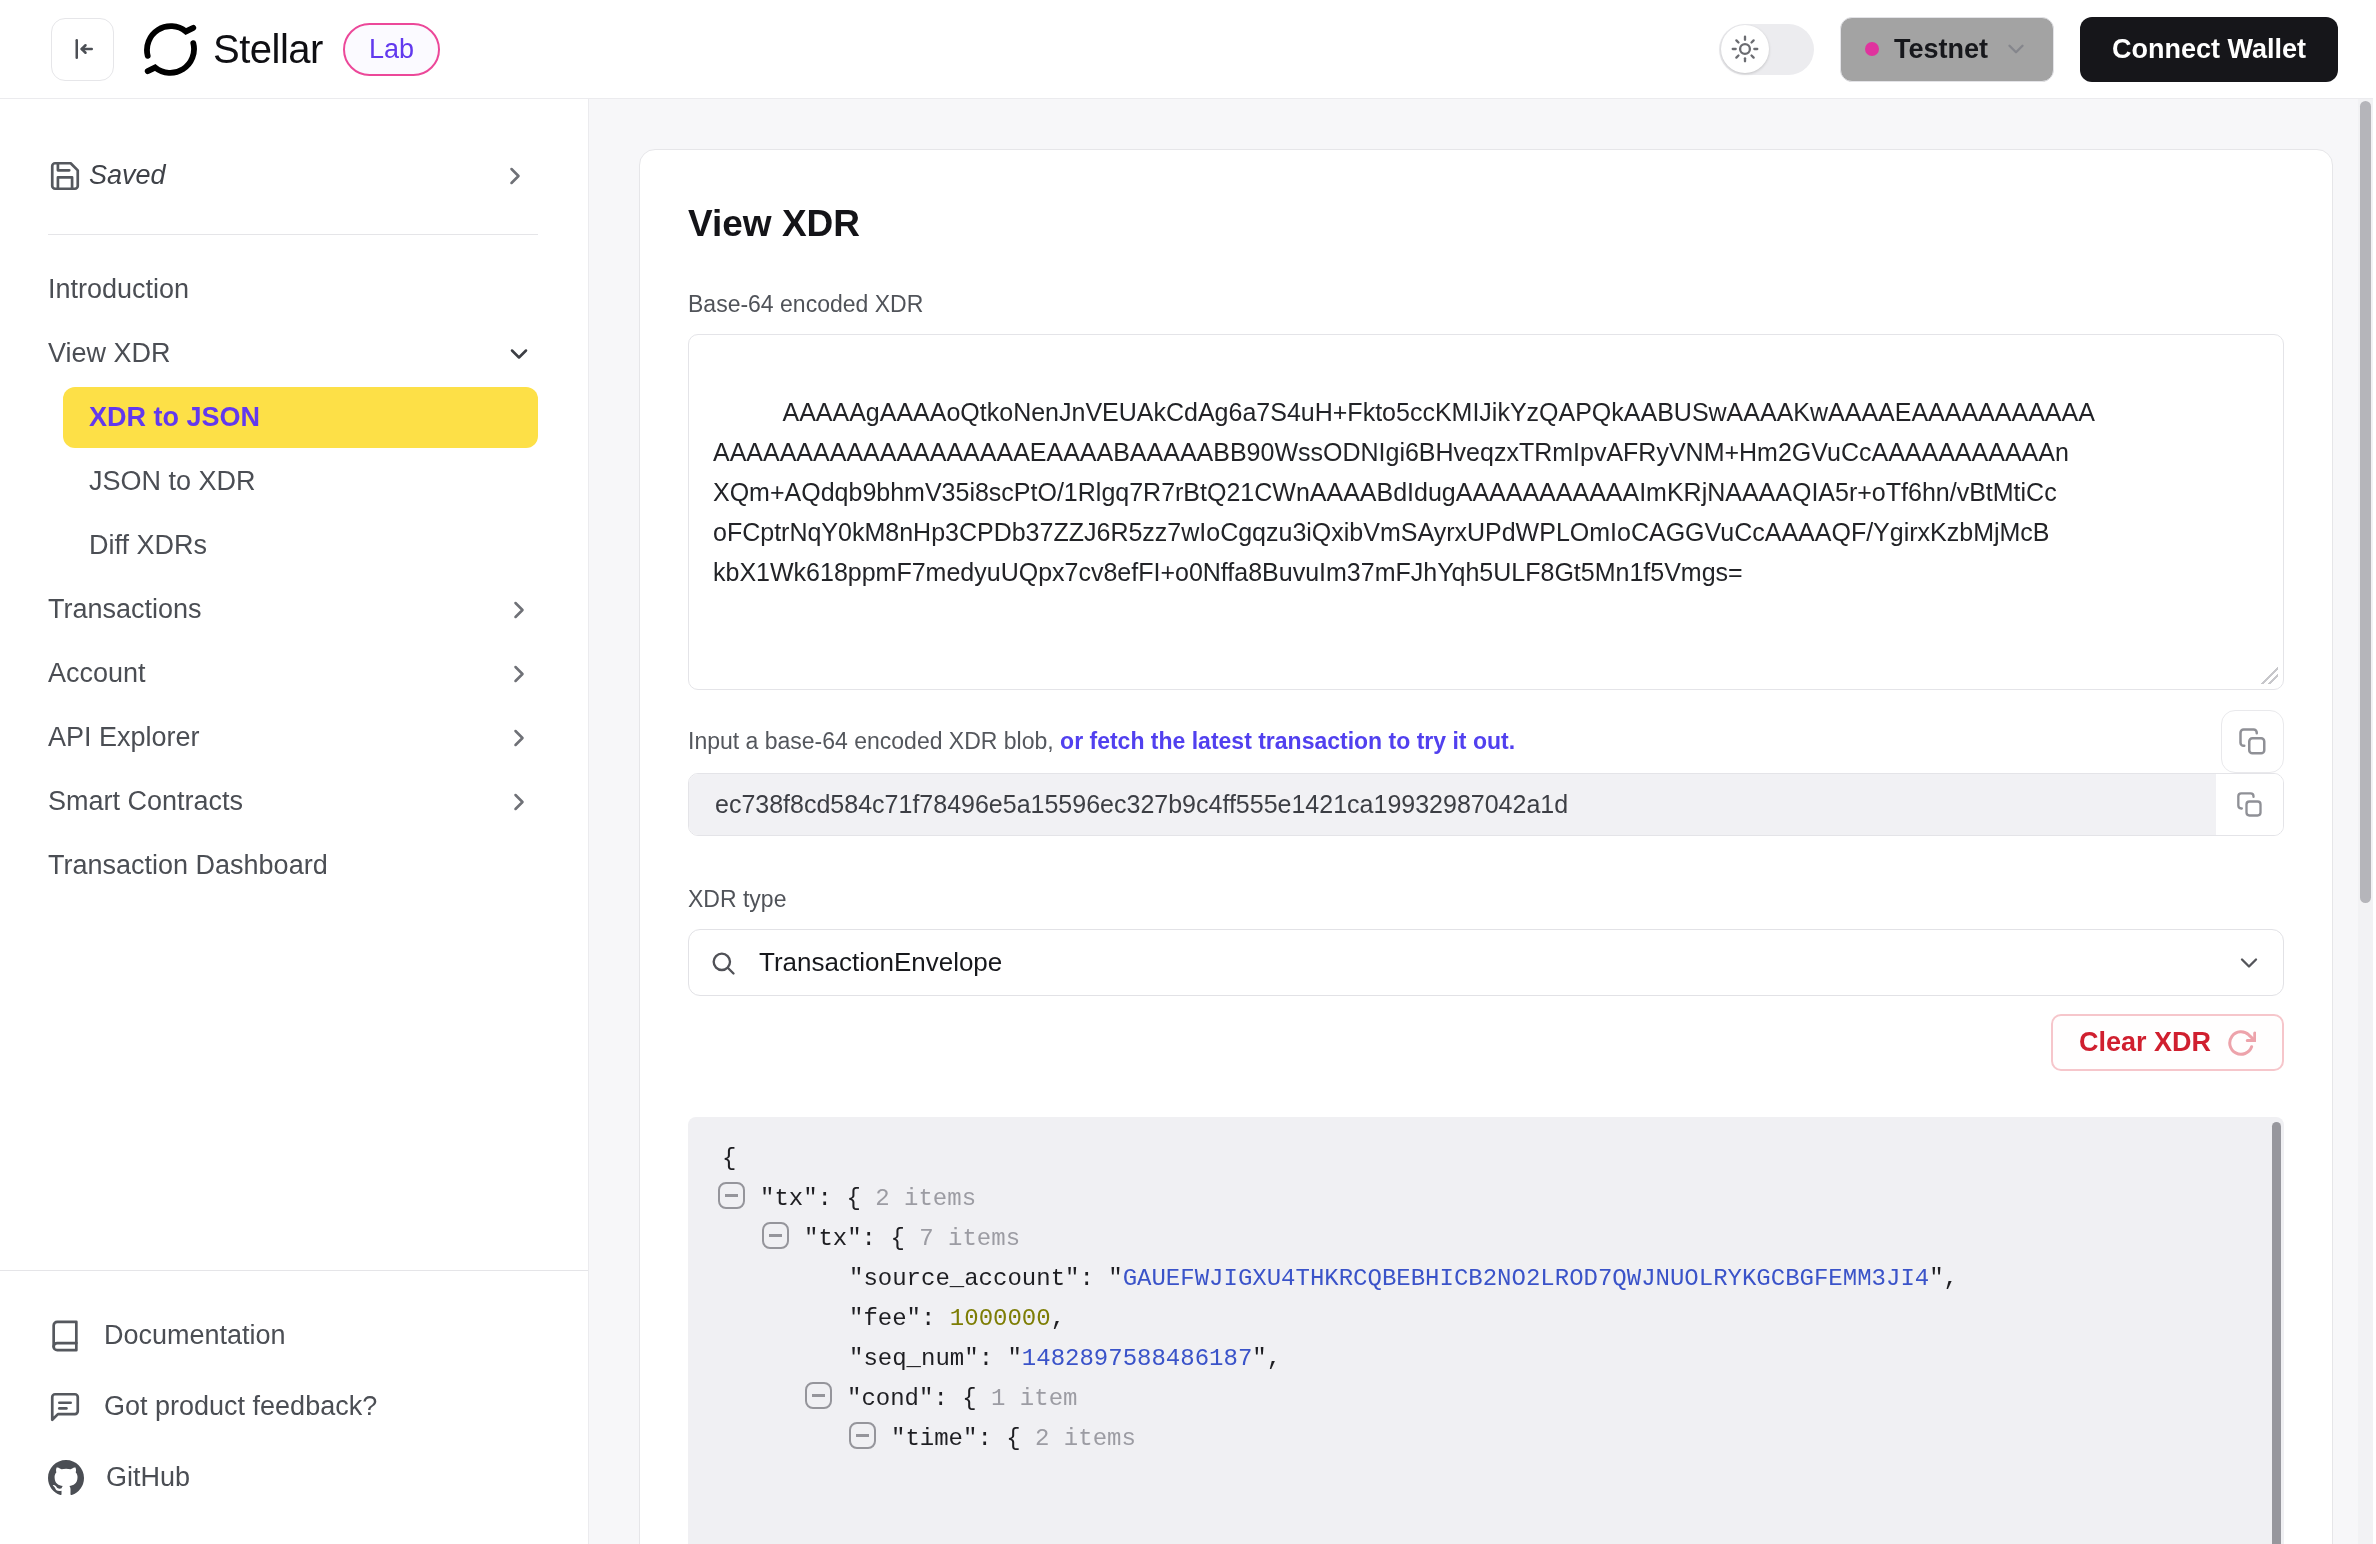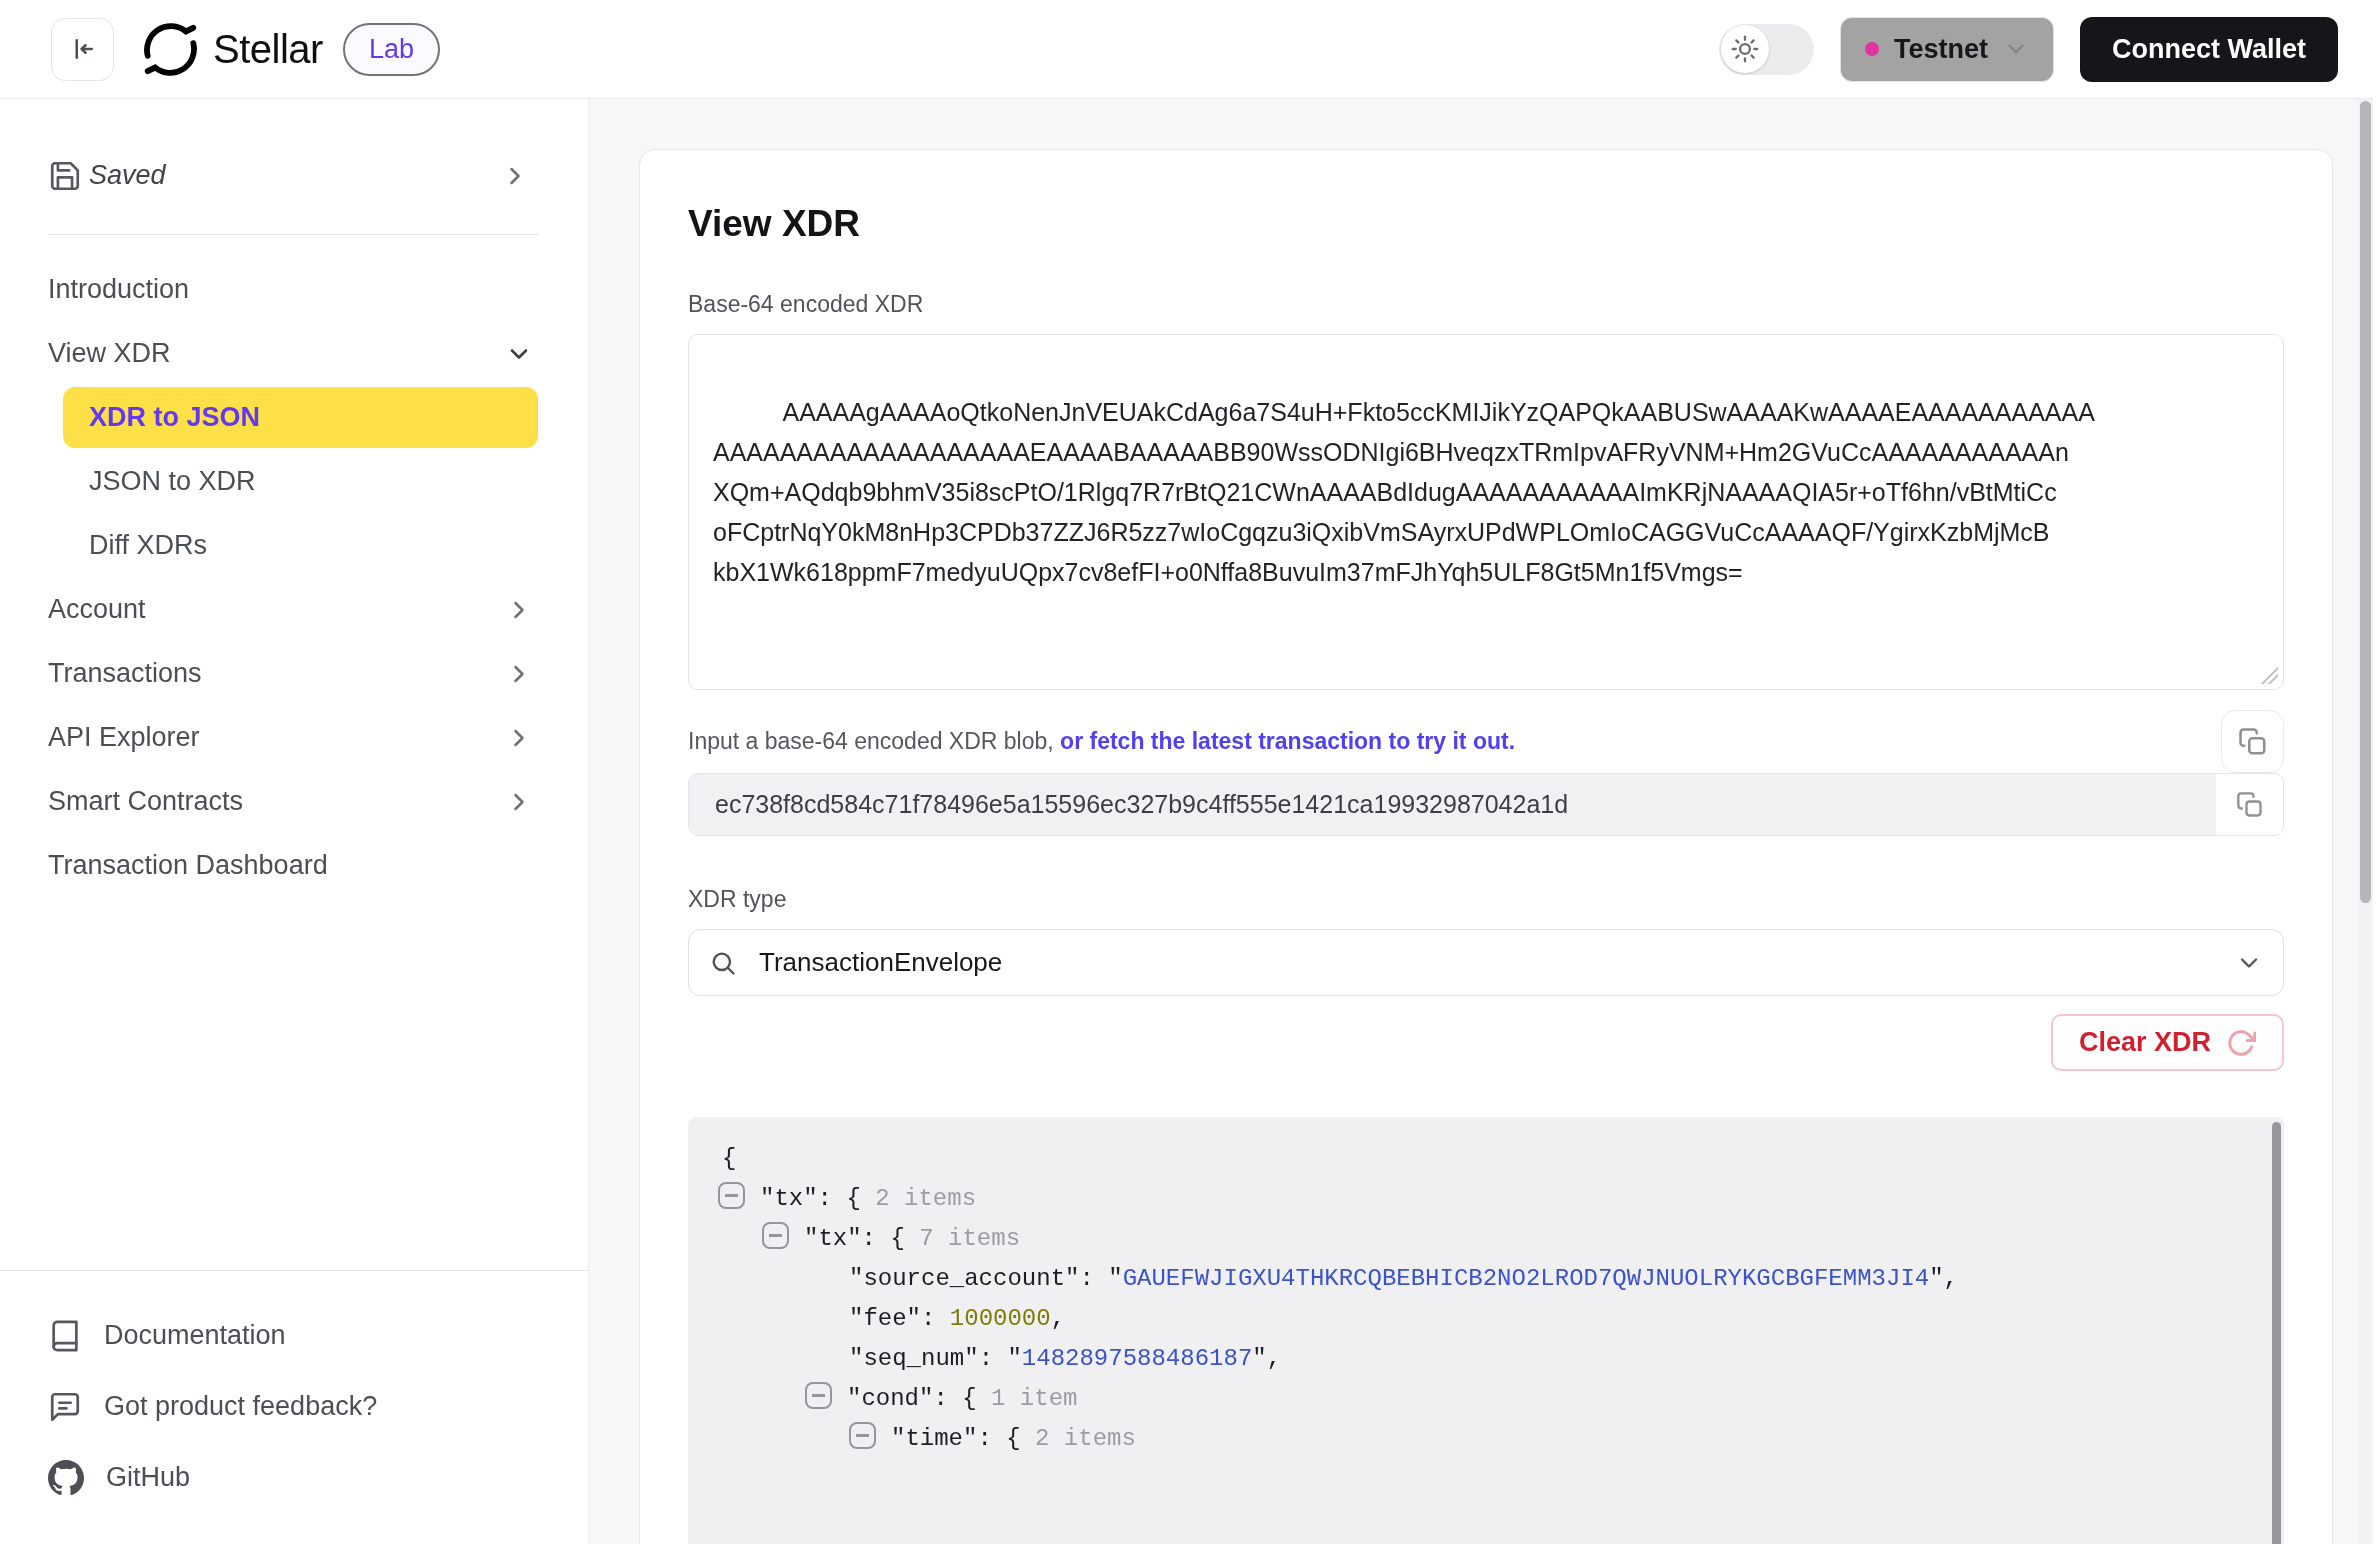--- a/index.html
+++ b/index.html
@@ -17,21 +17,21 @@
     padding:0 35px 0 51px;
   }
   .h-left { display:flex; align-items:center; }
   .collapse-btn {
     width:63px; height:63px; border:1.5px solid #e6e6e9; border-radius:14px;
     background:#fff; display:flex; align-items:center; justify-content:center; cursor:pointer;
   }
   .brand { display:flex; align-items:center; gap:16px; margin-left:30px; }
   .brand-text { font-size:40px; font-weight:500; color:#0f0f13; letter-spacing:-0.5px; }
   .lab-badge {
-    margin-left:20px; padding:9px 24px; border:2px solid #737373; border-radius:989px;
+    margin-left:20px; padding:9px 24px; border:2px solid #ec4899; border-radius:989px;
     color:var(--accent-purple,#6244ee); background:#fbfaff; font-size:27px; font-weight:500;
   }
   .h-right { display:flex; align-items:center; gap:26px; }
   .theme-toggle {
     width:95px; height:51px; border-radius:989px; background:#ececef;
     display:flex; align-items:center; padding:2px; cursor:pointer;
   }
   .toggle-knob {
     width:48px; height:48px; border-radius:50%; background:#fff;
     box-shadow:0 1px 3px rgba(0,0,0,.18); display:flex; align-items:center; justify-content:center;
@@ -218,27 +218,27 @@
         <div class="nav-item sub active">
           <span>XDR to JSON</span>
         </div>
         <div class="nav-item sub">
           <span>JSON to XDR</span>
         </div>
         <div class="nav-item sub">
           <span>Diff XDRs</span>
         </div>
         <div class="nav-item">
-          <span>Account</span>
+          <span>Transactions</span>
           <svg width="28" height="28" viewBox="0 0 24 24" fill="none" stroke="#6f7177" stroke-width="2.2" stroke-linecap="round" stroke-linejoin="round">
               <polyline points="9 6 15 12 9 18"></polyline>
             </svg>
         </div>
         <div class="nav-item">
-          <span>Transactions</span>
+          <span>Account</span>
           <svg width="28" height="28" viewBox="0 0 24 24" fill="none" stroke="#6f7177" stroke-width="2.2" stroke-linecap="round" stroke-linejoin="round">
               <polyline points="9 6 15 12 9 18"></polyline>
             </svg>
         </div>
         <div class="nav-item">
           <span>API Explorer</span>
           <svg width="28" height="28" viewBox="0 0 24 24" fill="none" stroke="#6f7177" stroke-width="2.2" stroke-linecap="round" stroke-linejoin="round">
               <polyline points="9 6 15 12 9 18"></polyline>
             </svg>
         </div>

